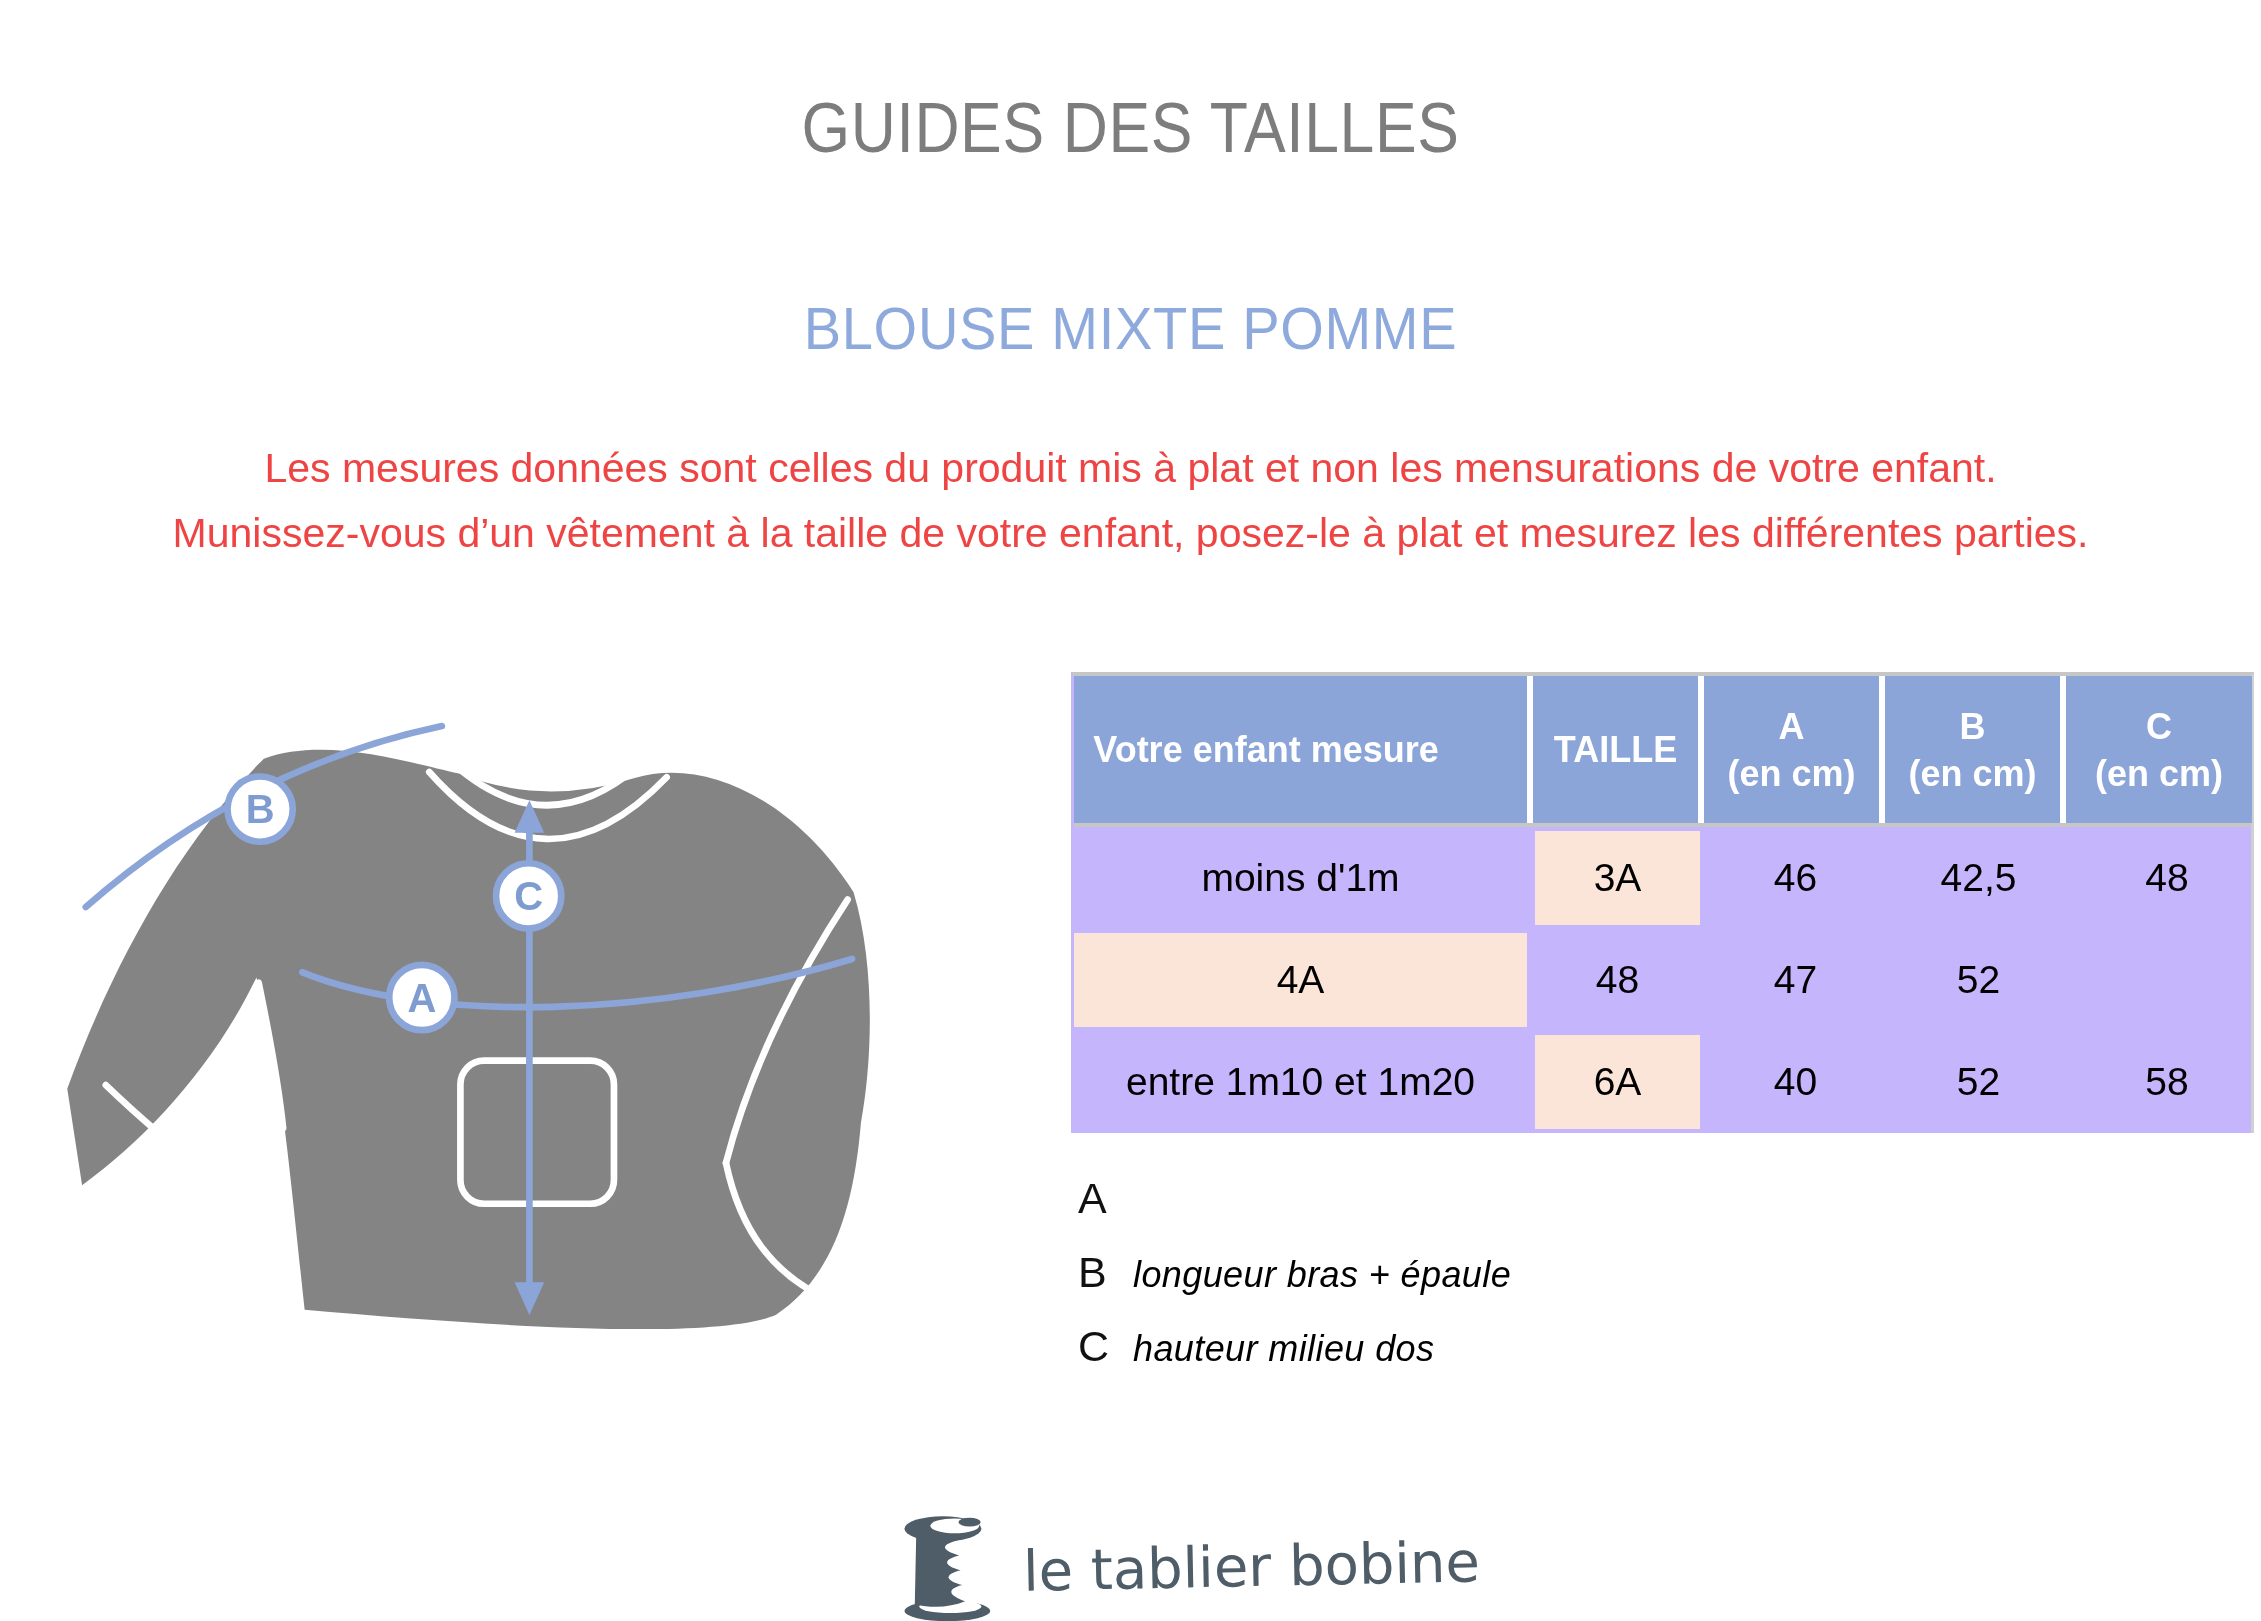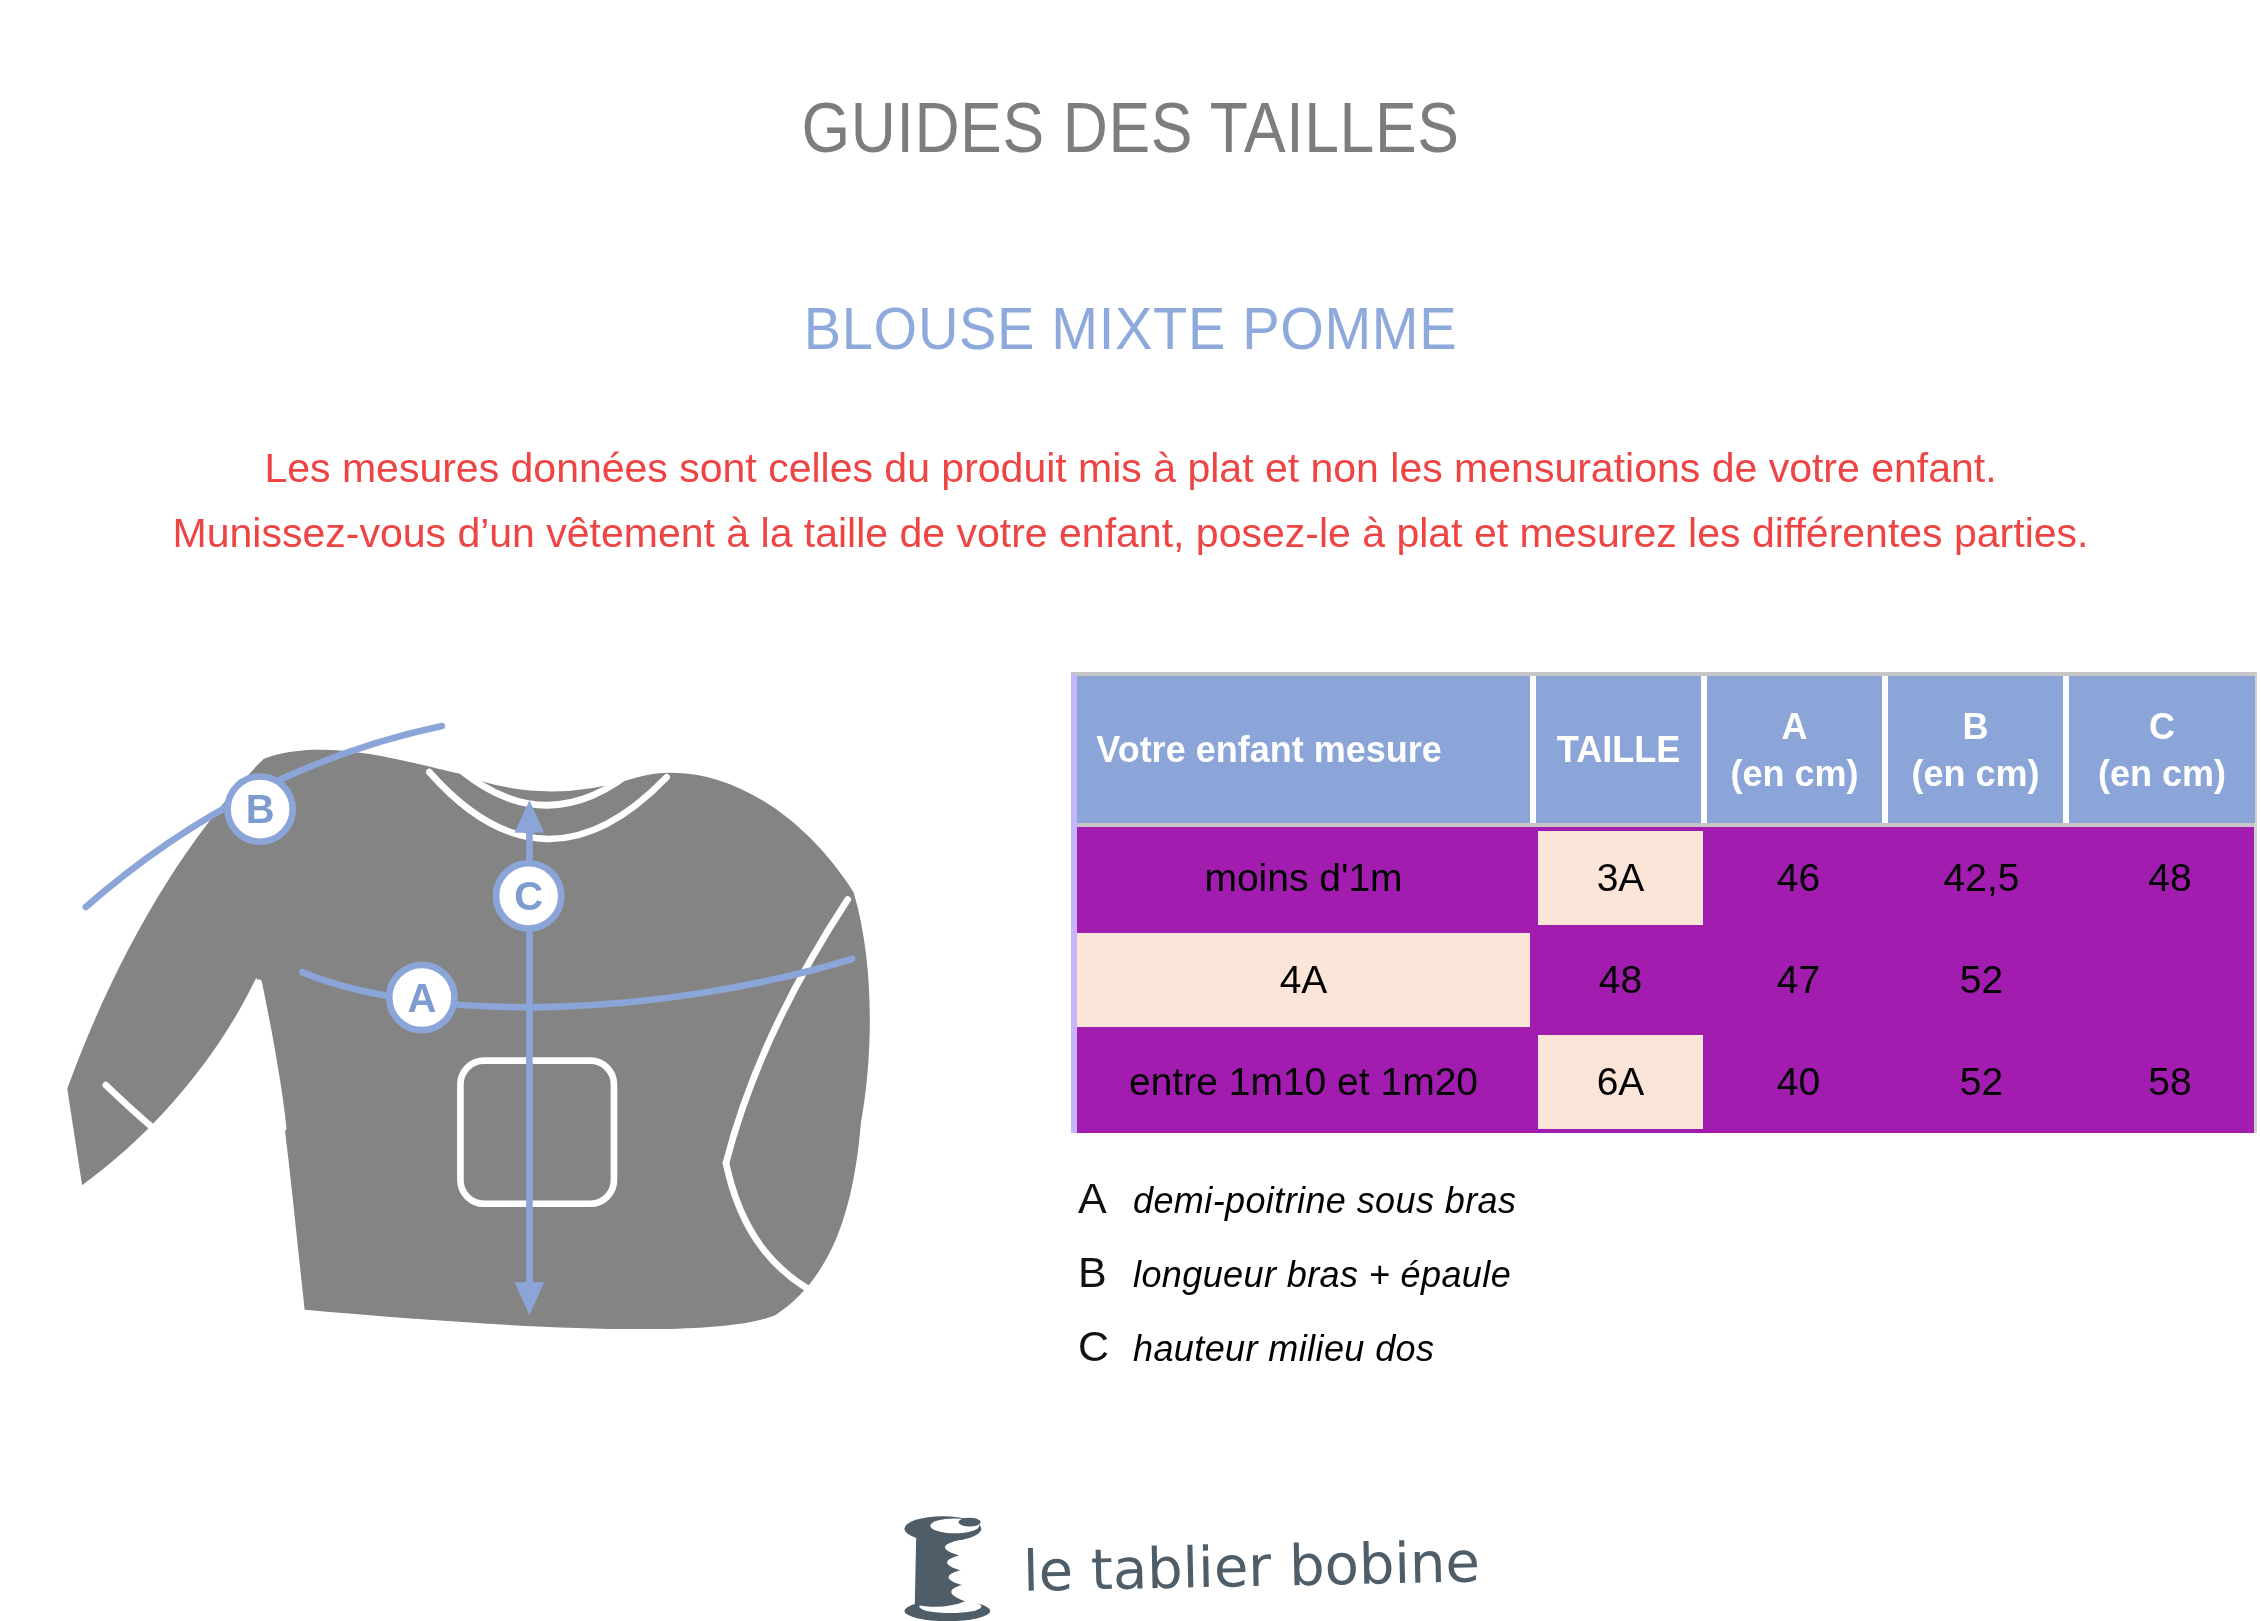--- a/index.html
+++ b/index.html
@@ -23,22 +23,22 @@
   }
   
   .diagram { position:absolute; left:45px; top:631px; }
   .marker-letter {
     font-family:"Liberation Sans", sans-serif; font-size:54px; font-weight:bold;
     fill:#7E9CD0; text-anchor:middle;
   }
   
   .size-table {
     position:absolute; left:1071px; top:656px; width:1177px;
-    border-left:6px solid #c4b5fd; border-right:3px solid #d0d0d0;
-    border-top:4.5px solid #c6c6c6; background:#a21caf;
+    border-left:3px solid #c4b5fd; border-right:3px solid #d0d0d0;
+    border-top:4.5px solid #c6c6c6; background:#c4b5fd;
   }
   .thead {
     display:grid; grid-template-columns:453px 165px 175px 175px 186px;
     column-gap:6px; height:147px; border-bottom:4.5px solid #c6c6c6; background:#ffffff;
   }
   .th {
     background:#8CA5D8; color:#ffffff; font-weight:bold; font-size:36px;
     display:flex; align-items:center; justify-content:center; box-sizing:border-box;
   }
   .th.first { justify-content:flex-start; padding-left:19.3px; }
@@ -169,21 +169,20 @@
         <div class="td">40</div>
         <div class="td">52</div>
         <div class="td">58</div>
       </div>
     </div>
   </div>
 
   <div class="legend">
     <div class="legend-row">
       <div class="legend-letter">A</div>
-      <div class="legend-label">demi-poitrine sous bras</div>
     </div>
     <div class="legend-row">
       <div class="legend-letter">B</div>
       <div class="legend-label">longueur bras + épaule</div>
     </div>
     <div class="legend-row">
       <div class="legend-letter">C</div>
       <div class="legend-label">hauteur milieu dos</div>
     </div>
   </div>

